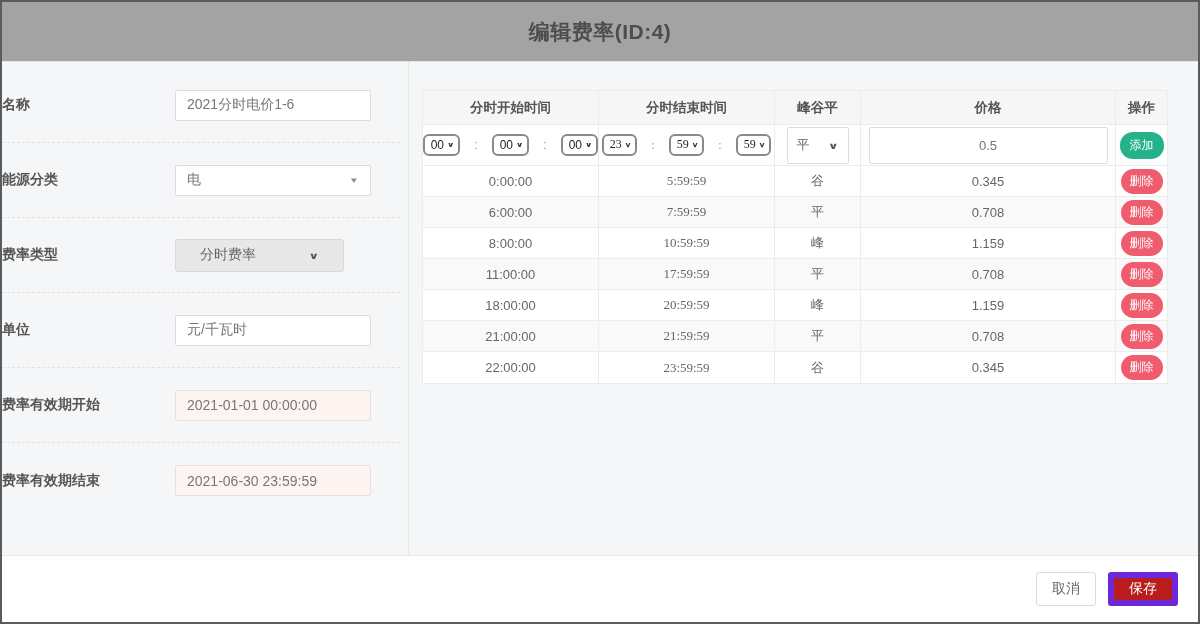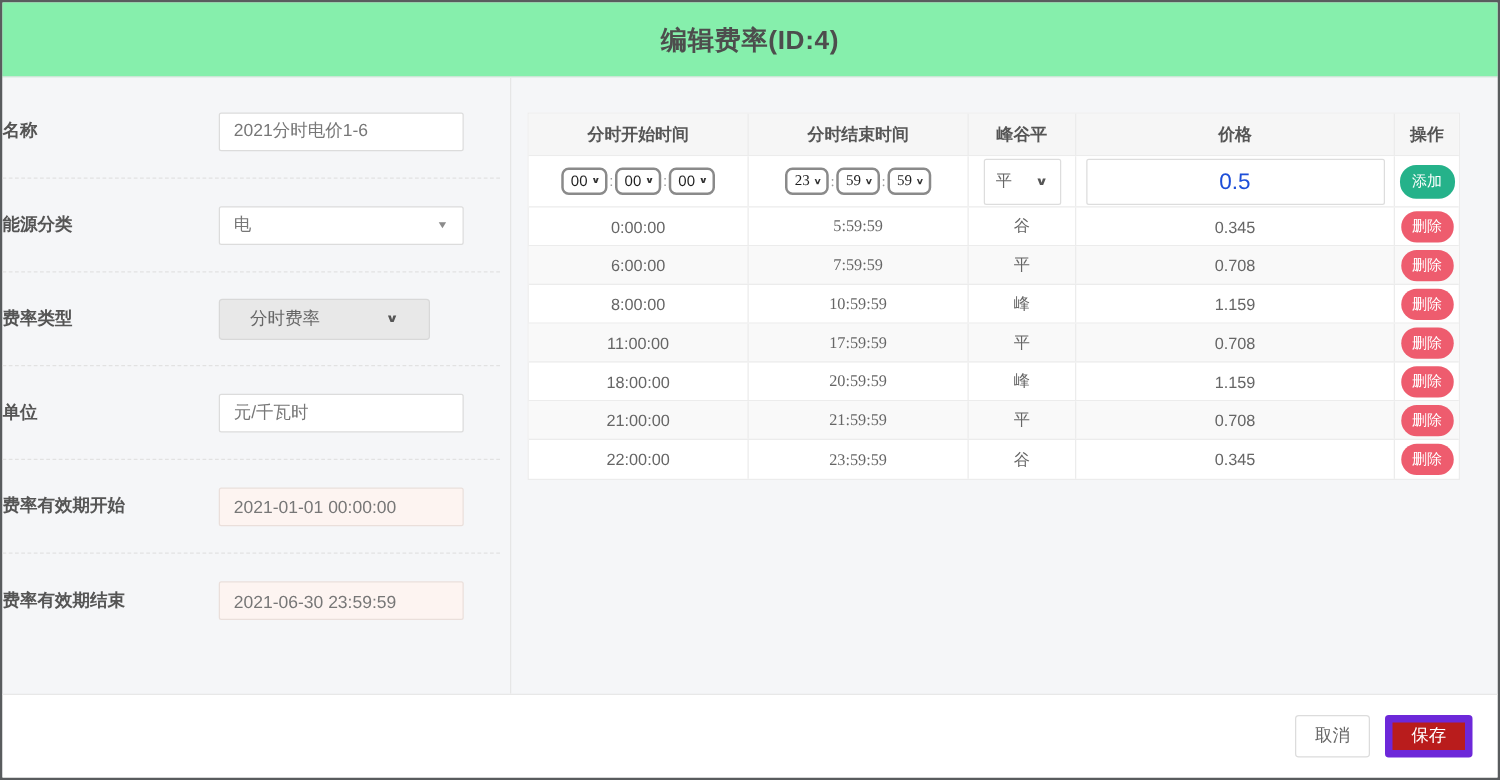--- a/index.html
+++ b/index.html
@@ -10,21 +10,21 @@
   }
   .modal {
     width:1200px; height:624px;
     border:2px solid #595c5e;
     display:flex; flex-direction:column;
     background:#fff;
   }
   
   .modal-header {
     height:60px; flex:0 0 60px;
-    background:#86efac;
+    background:#a3a3a3;
     border-bottom:1px solid #e4e4e4;
     display:flex; align-items:center; justify-content:center;
   }
   .modal-title {
     font-size:21px; font-weight:bold; color:#4d4d4d;
     letter-spacing:0.5px;
   }
   
   .modal-body {
     flex:1 1 auto;
@@ -99,40 +99,40 @@
   .c1 { width:176px; flex:0 0 176px;text-align:right; }
   .c2 { width:176px; flex:0 0 176px;font-family:Liberation Serif, serif; }
   .c3 { width:86px;  flex:0 0 86px; }
   .c4 { width:255px; flex:0 0 255px; }
   .c5 { width:51px;  flex:0 0 51px; }
   .t-head { background:#f6f6f6; height:34px; font-weight:bold; color:#555; font-size:13.5px; }
   .t-input-row { height:41px; background:#fff; }
   .t-data-row { height:31px; }
   .t-data-row.alt { background:#f9f9f9; }
   
-  .time-group { display:flex; align-items:center; gap:0; }
+  .time-group { display:flex; align-items:center; gap:13px; }
   .mini-select {
     display:inline-flex; align-items:center; gap:3px;
     border:2px solid #8a8a8a; border-radius:6px;
     background:#fff; color:#1f1f1f;
     font-size:12px; padding:1px 4px 2px 6px; height:22px;
     cursor:pointer;
   }
   .mini-select .mchev { font-size:9px; color:#333; font-weight:bold; transform:scaleY(0.75); }
   .time-sep { color:#999; font-size:12px; padding:0 1px; }
   .period-select {
     width:62px; height:37px;
     border:1px solid #ddd; border-radius:2px; background:#fff;
     display:flex; align-items:center; justify-content:space-between;
     padding:0 9px; color:#666; font-size:13px; cursor:pointer;
   }
   .price-input {
     width:239px; height:37px;
     border:1px solid #ddd; border-radius:2px;
-    text-align:center; font-size:18px; color:#1d4ed8;
+    text-align:center; font-size:13px; color:#737373;
     font-family:"Liberation Sans","DejaVu Sans",sans-serif;
     outline:none;
   }
   .pill-btn {
     border:none; border-radius:13px;
     color:#fff; font-size:12px;
     padding:5px 10px; cursor:pointer;
     font-family:"Liberation Sans","DejaVu Sans",sans-serif;
     white-space:nowrap;
   }

